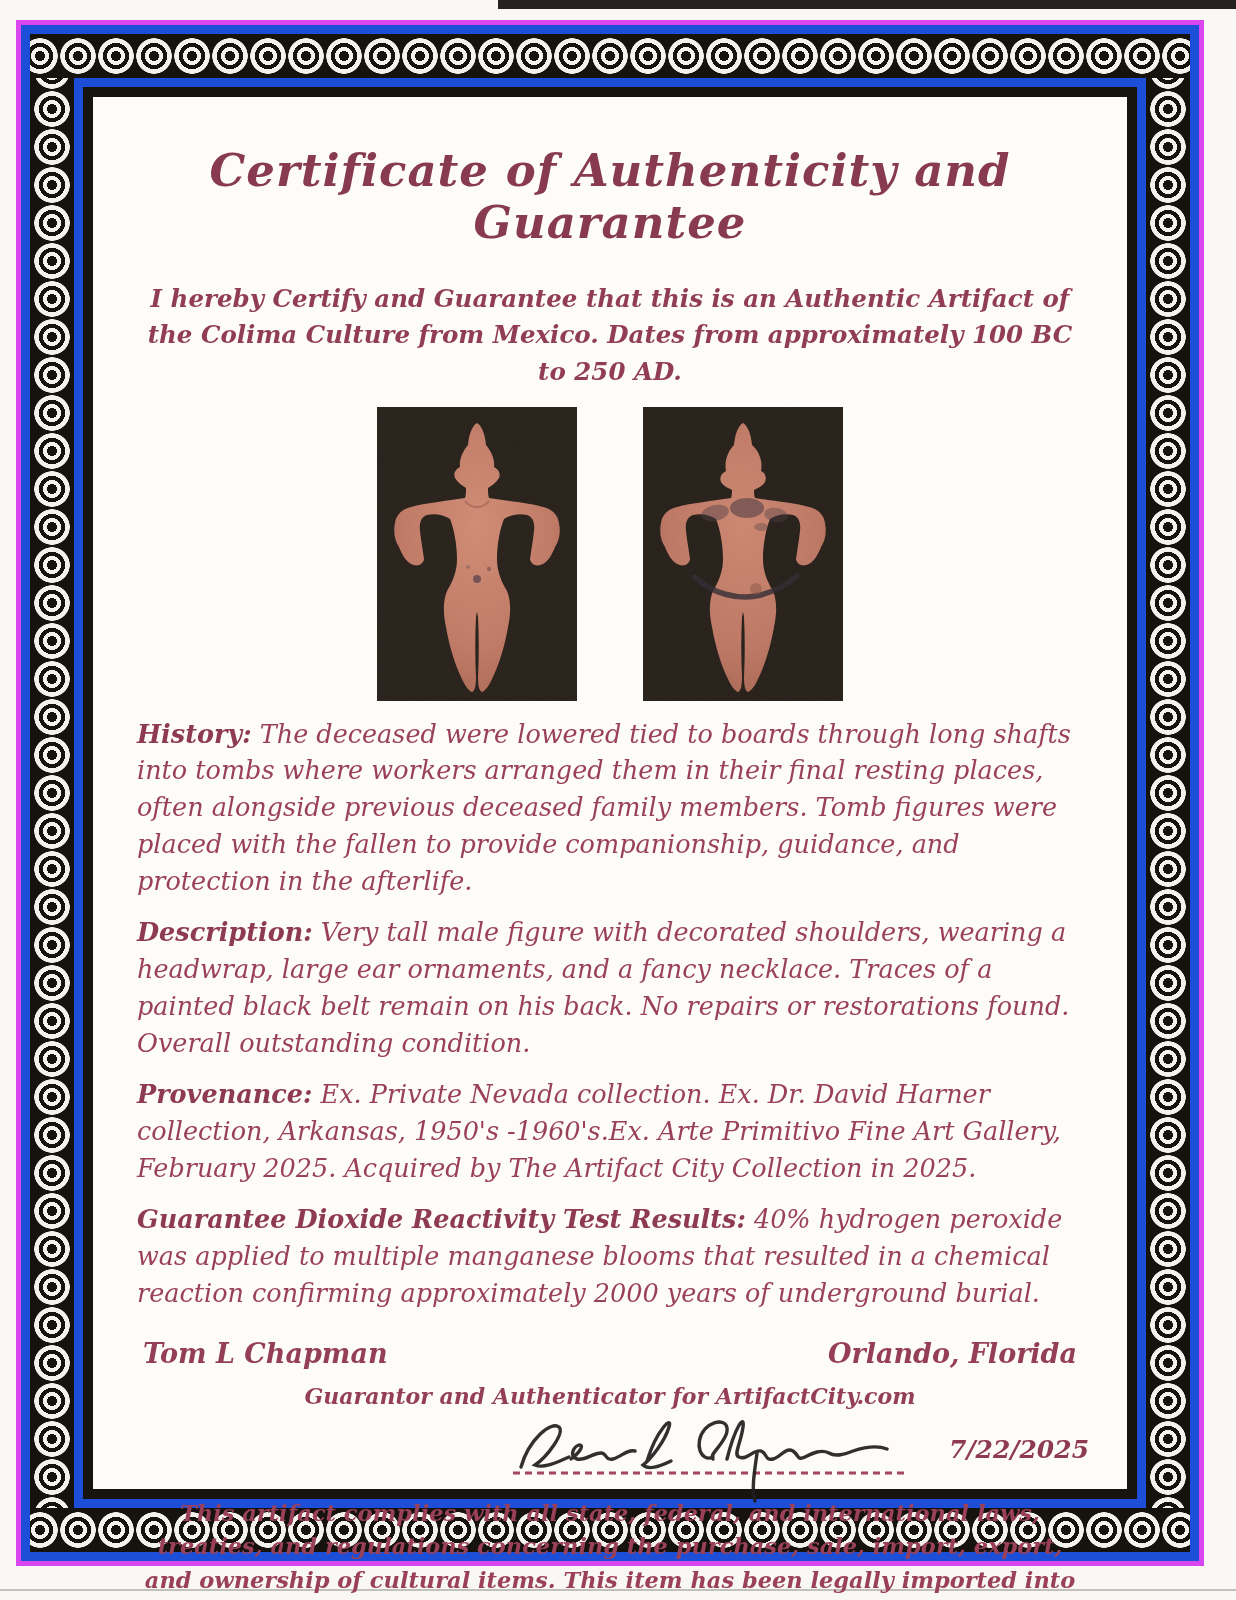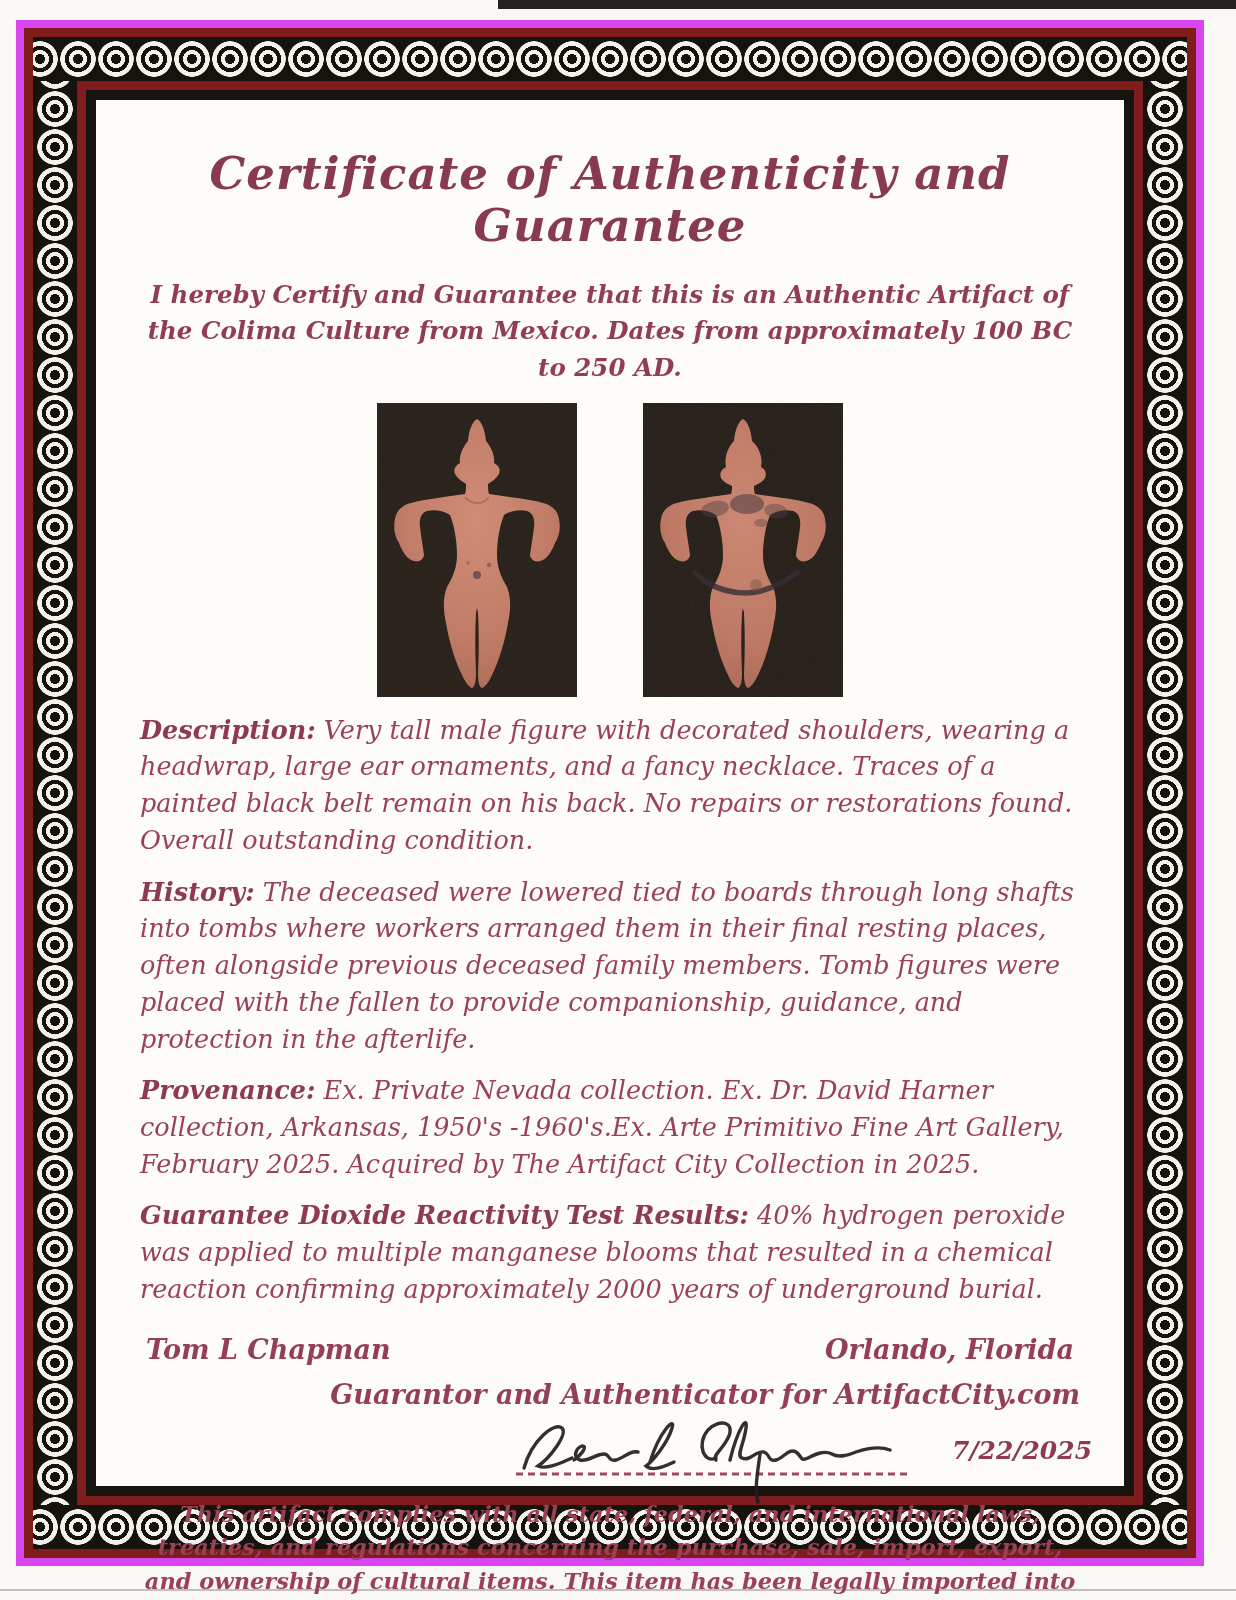--- a/index.html
+++ b/index.html
@@ -11,21 +11,21 @@
   }
   .page{position:absolute;inset:0;background:#f9f8f5;}
 
   
   .scan-strip-top{position:absolute;top:0;left:498px;right:0;height:9px;background:#24231f;}
   .scan-line-bottom{position:absolute;left:0;right:0;bottom:9px;height:2px;background:#c3c0bb;}
 
   
   .frame{
     position:absolute;left:16px;top:20px;width:1188px;height:1546px;
-    border:8px solid #d946ef;background:#7f1d1d;box-sizing:border-box;
+    border:5px solid #d946ef;background:#1d4ed8;box-sizing:border-box;
   }
   .band{position:absolute;background-color:#16120d;}
   .band-h{
     left:9px;right:9px;height:44px;
     background-image:radial-gradient(circle,#16120d 0 5px,#f4f2ec 5px 9px,#16120d 9px 13px,#f4f2ec 13px 17.5px,rgba(22,18,13,0) 18px);
     background-size:38px 44px;background-position:center;background-repeat:repeat-x;
   }
   .band-top{top:9px;}
   .band-bottom{bottom:9px;}
   .band-v{
@@ -42,36 +42,36 @@
   }
 
   
   .cert{color:#98415c;font-style:italic;}
   .title{
     text-align:center;font-size:45px;font-weight:bold;color:#873a50;
     margin:22px 0 6px;letter-spacing:1px;line-height:1.15;
   }
   .statement{
     text-align:center;font-weight:bold;font-size:24.5px;line-height:1.5;
-    max-width:950px;margin:25px auto 0;color:#913d57;
+    max-width:950px;margin:32px auto 0;color:#913d57;
   }
   .photos{
     display:flex;justify-content:center;gap:66px;margin-top:16px;
   }
   .photo{width:200px;height:294px;display:block;}
   .section{
     margin:15px 0 0;font-size:25.5px;line-height:1.44;color:#9a4159;
   }
   .section b{font-weight:bold;color:#8e3a52;}
   .byline{
     display:flex;justify-content:space-between;align-items:baseline;
     margin:26px 6px 0;font-size:27px;font-weight:bold;color:#943e57;
   }
   .guarantor{
-    text-align:right;font-size:27px;font-weight:bold;color:#943e57;margin:14px 0 0;
+    text-align:center;font-size:22px;font-weight:bold;color:#943e57;margin:14px 0 0;
   }
   .sig-row{position:relative;height:84px;margin-top:0;text-align:center;}
   .sig-svg{position:absolute;left:368px;top:-14px;}
   .sig-date{
     position:absolute;left:812px;top:26px;font-size:25px;font-weight:bold;color:#8e3a52;
   }
   .legal{
     text-align:center;font-size:22.5px;font-weight:bold;line-height:1.5;
     color:#9a4159;margin:4px auto 0;max-width:1000px;
   }
@@ -138,27 +138,27 @@
           <ellipse cx="133" cy="108" rx="12" ry="7" fill="#4d3c44" opacity="0.4" transform="rotate(10 133 108)"></ellipse>
           <ellipse cx="118" cy="120" rx="7" ry="4" fill="#4d3c44" opacity="0.35"></ellipse>
           <path d="M52,170 C68,186 95,194 118,188 C132,184 146,176 154,169" stroke="#2f2933" stroke-width="5.5" fill="none" opacity="0.8" stroke-linecap="round"></path>
           <circle cx="113" cy="182" r="6" fill="#8a5546" opacity="0.5"></circle>
           <rect x="0" y="0" width="200" height="294" filter="url(#noise2)" opacity="0.55"></rect>
         </svg>
       </div>
 
 
       <p class="section">
-        <b>Description:</b>
-        <span>Very tall male figure with decorated shoulders, wearing a headwrap, large ear ornaments, and a fancy necklace. Traces of a painted black belt remain on his back. No repairs or restorations found. Overall outstanding condition.</span>
+        <b>History:</b>
+        <span>The deceased were lowered tied to boards through long shafts into tombs where workers arranged them in their final resting places, often alongside previous deceased family members. Tomb figures were placed with the fallen to provide companionship, guidance, and protection in the afterlife.</span>
       </p>
 
       <p class="section">
-        <b>History:</b>
-        <span>The deceased were lowered tied to boards through long shafts into tombs where workers arranged them in their final resting places, often alongside previous deceased family members. Tomb figures were placed with the fallen to provide companionship, guidance, and protection in the afterlife.</span>
+        <b>Description:</b>
+        <span>Very tall male figure with decorated shoulders, wearing a headwrap, large ear ornaments, and a fancy necklace. Traces of a painted black belt remain on his back. No repairs or restorations found. Overall outstanding condition.</span>
       </p>
 
       <p class="section">
         <b>Provenance:</b>
         <span>Ex. Private Nevada collection. Ex. Dr. David Harner collection, Arkansas, 1950's -1960's.Ex. Arte Primitivo Fine Art Gallery, February 2025. Acquired by The Artifact City Collection in 2025.</span>
       </p>
 
       <p class="section">
         <b>Guarantee Dioxide Reactivity Test Results:</b>
         <span>40% hydrogen peroxide was applied to multiple manganese blooms that resulted in a chemical reaction confirming approximately 2000 years of underground burial.</span>

